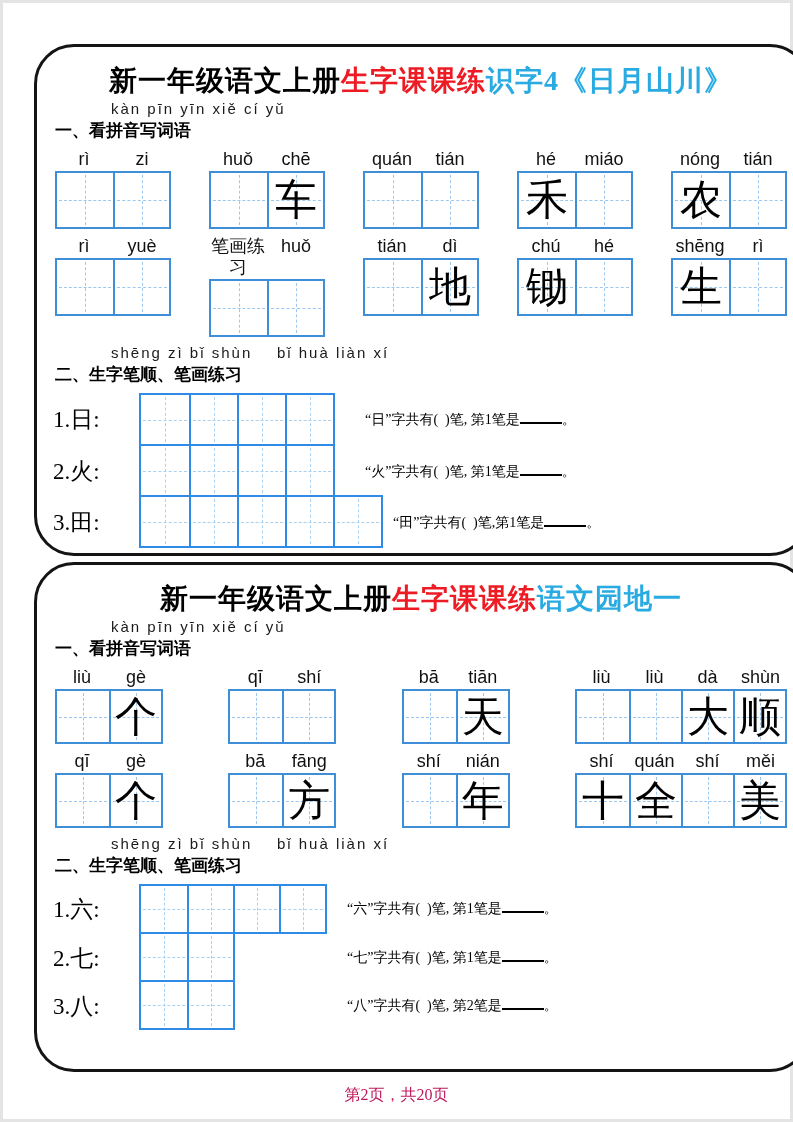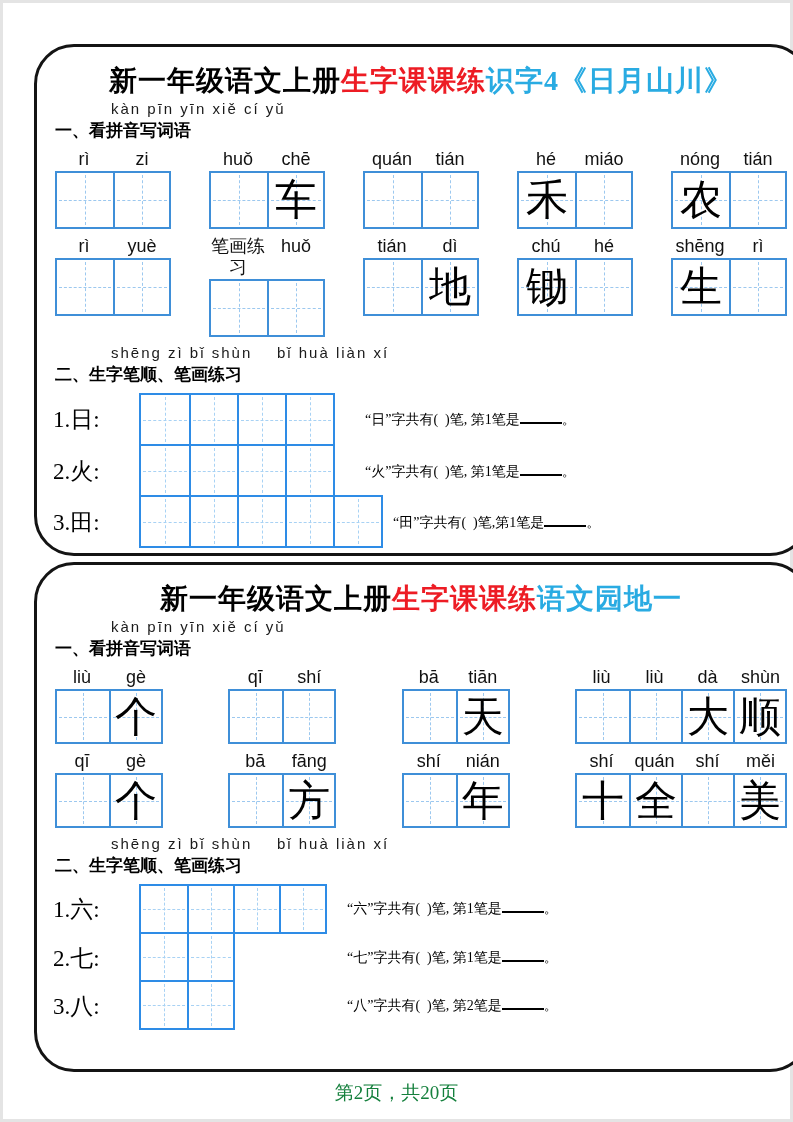--- a/index.html
+++ b/index.html
@@ -52,21 +52,21 @@
   .pcell + .pcell { border-left: 2px solid #2e8ce6; }
   .pcell::before { content:""; position:absolute; left:50%; top:2px; bottom:2px; border-left:1px dashed #a8d2f4; }
   .pcell::after  { content:""; position:absolute; top:50%; left:2px; right:2px; border-top:1px dashed #a8d2f4; }
 
   .q { font-size: 14px; font-family: "Liberation Serif", serif; white-space: pre; margin-left: 10px; }
   .panel1 .item:nth-child(1) .q, .panel1 .item:nth-child(2) .q { margin-left: 30px; }
   .panel2 .q { margin-left: 6px; }
   .blank { display: inline-block; width: 42px; height: 5px; border-bottom: 2px solid #000; }
 
   .footer { position: absolute; left: 0; right: 0; bottom: 16px; text-align: center;
-            font-size: 19px; font-family: "Liberation Serif", serif; color: #15803d; }
+            font-size: 16px; font-family: "Liberation Serif", serif; color: #be185d; }
 </style>
 </head>
 <body>
 
 <div class="page">
 
   <div class="panel panel1">
     <div class="title"><span>新一年级语文上册</span><span class="t-red">生字课课练</span><span class="t-blue">识字4《日月山川》</span></div>
 
     <div class="small-py">kàn pīn yīn xiě cí yǔ</div>

